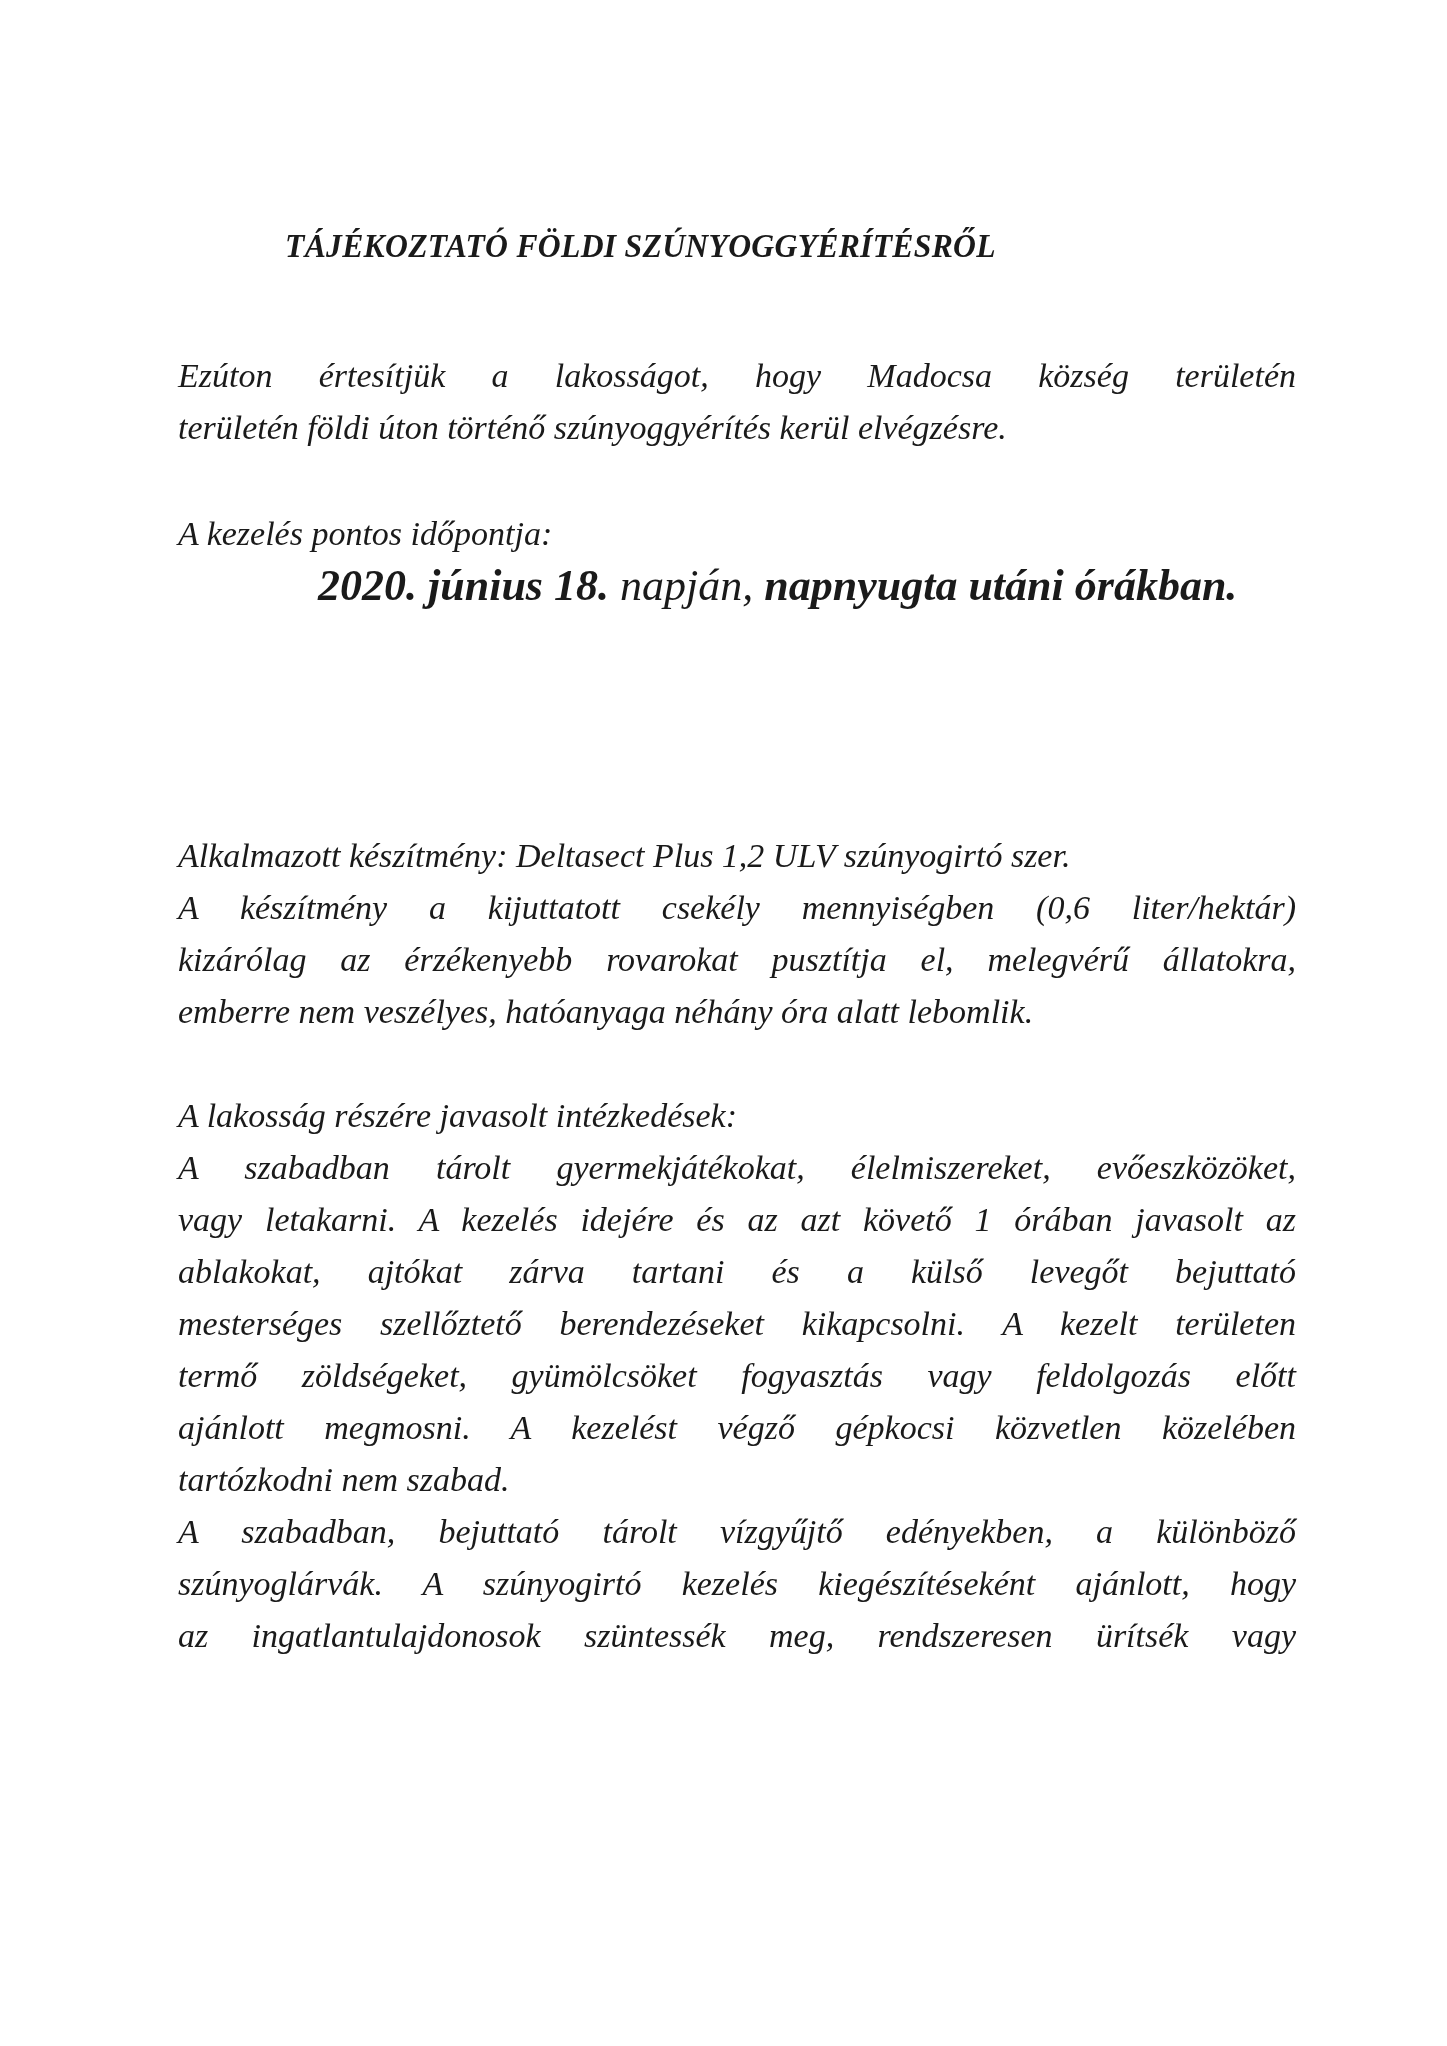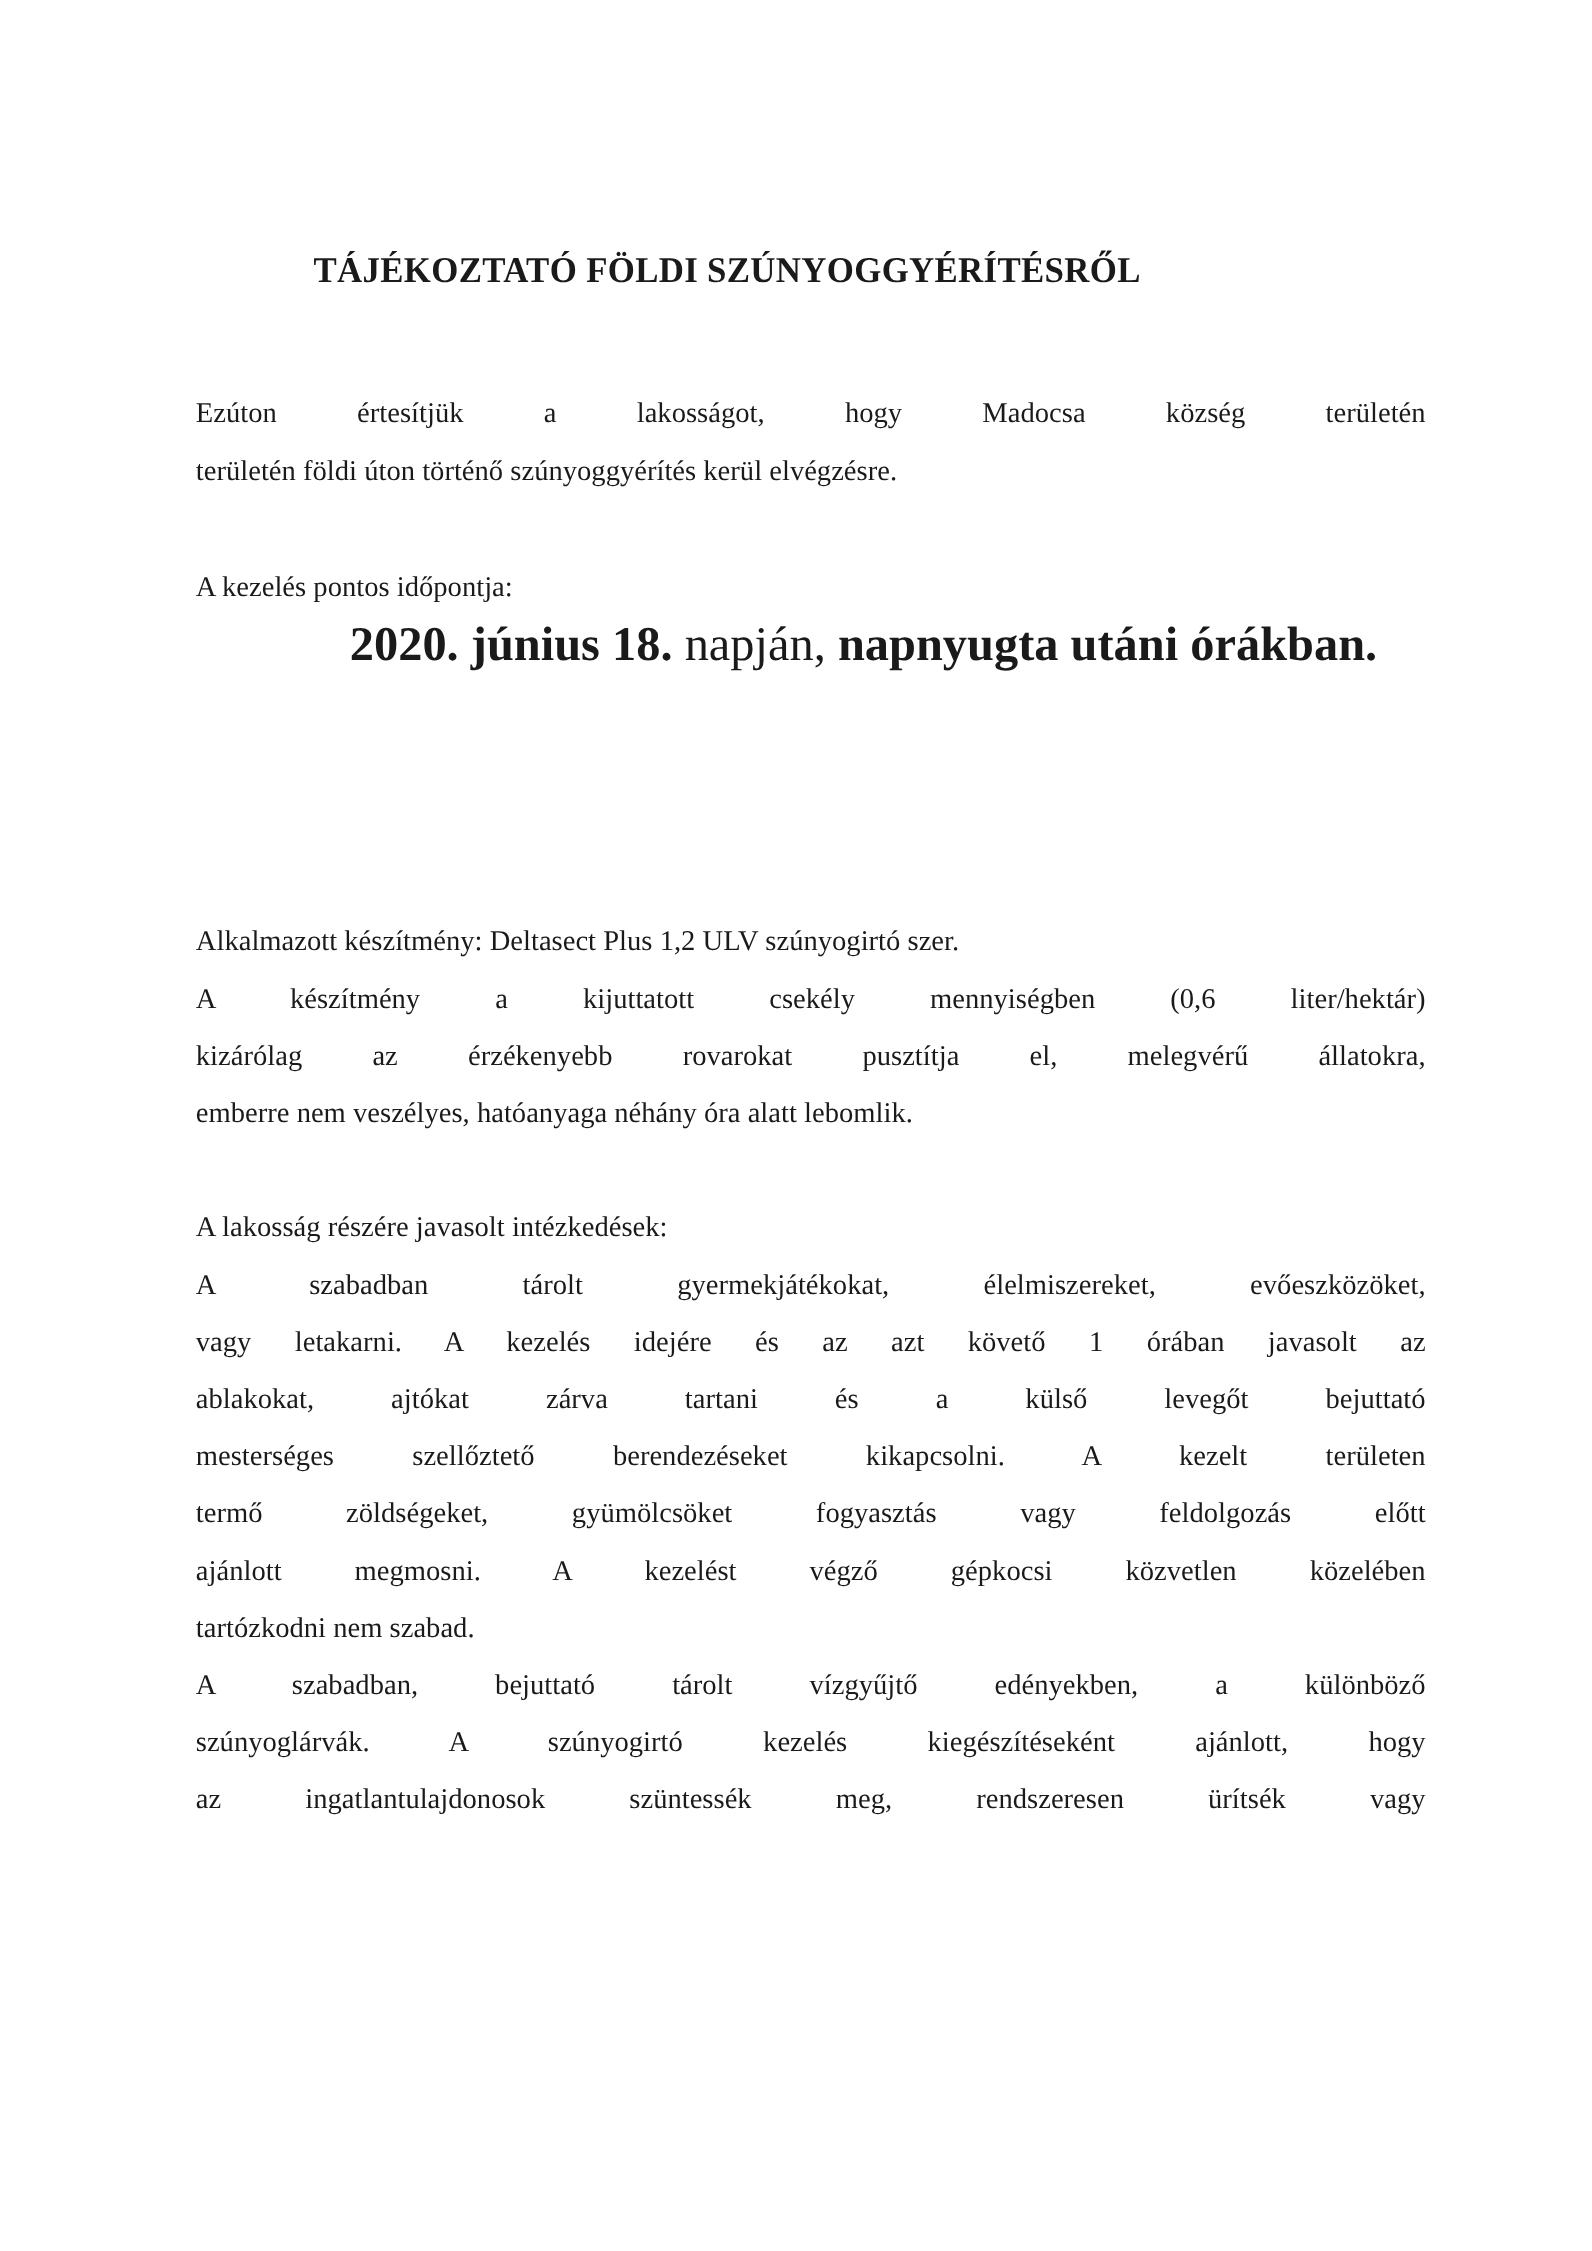--- a/index.html
+++ b/index.html
@@ -1,22 +1,22 @@
 <!DOCTYPE html>
 <html><head>
 <meta charset="utf-8">
 <style>
   html, body { margin: 0; padding: 0; background: #ffffff; }
   body { width: 1447px; height: 2046px; position: relative; overflow: hidden;
          font-family: "Liberation Serif", "DejaVu Serif", serif; color: #1a1a1a; }
-  .page { position: absolute; left: 0; top: 0; width: 1447px; height: 2046px; }
+  .page { position: absolute; left: 0; top: 0; width: 1447px; height: 2046px; font-style: italic; }
   .title { position: absolute; left: 285px; top: 228px; width: 920px;
            font-size: 33px; font-weight: bold; letter-spacing: 0.3px; white-space: nowrap;
            transform: scaleX(0.96); transform-origin: left top; }
-  .p { position: absolute; left: 178px; width: 1118px; font-size: 26px; line-height: 52px; }
+  .p { position: absolute; left: 178px; width: 1118px; font-size: 34px; line-height: 52px; }
   .line { display: block; white-space: nowrap; }
   .jl { display: block; text-align: justify; text-align-last: justify; white-space: normal; }
   b { font-weight: bold; }
   .center { position: absolute; left: 318px; top: 570px; font-size: 44px; white-space: nowrap; }
 </style>
 </head>
 <body>
 
 <div class="page">
 

